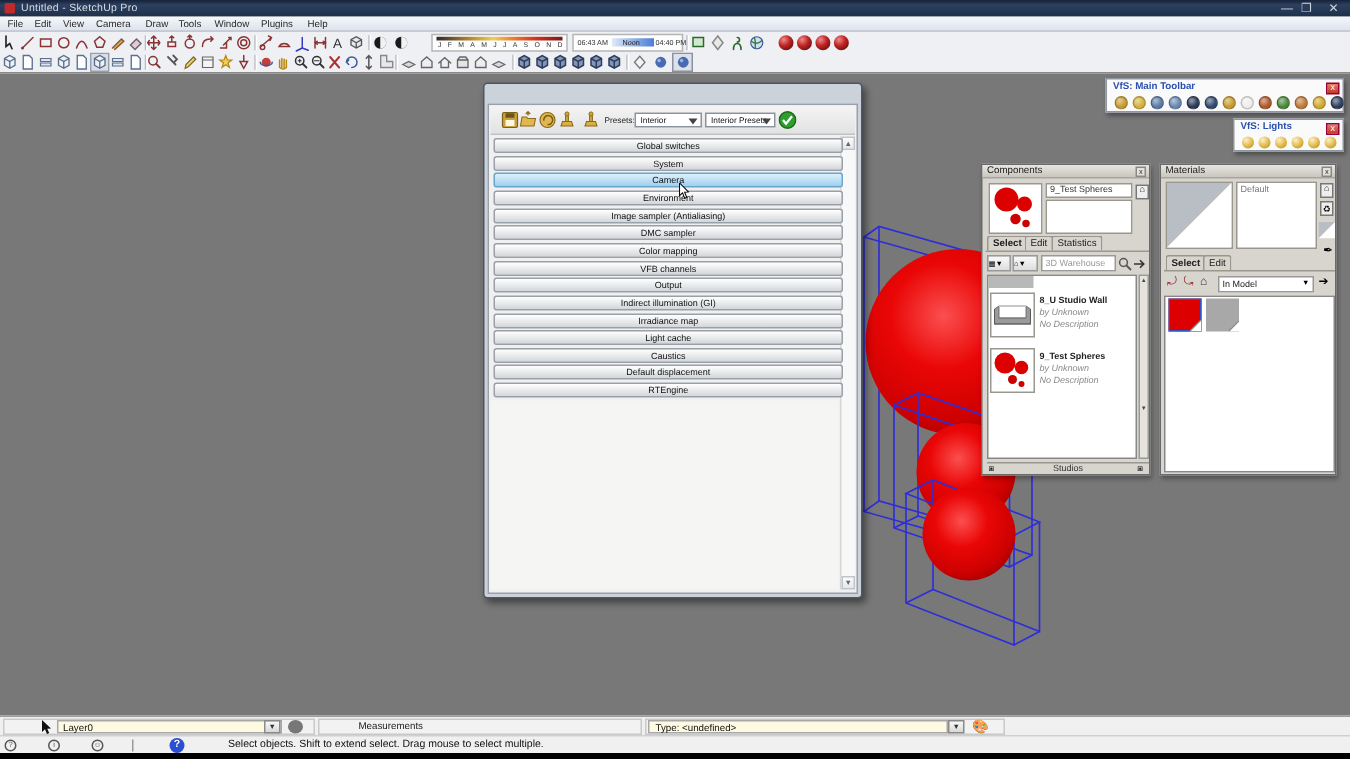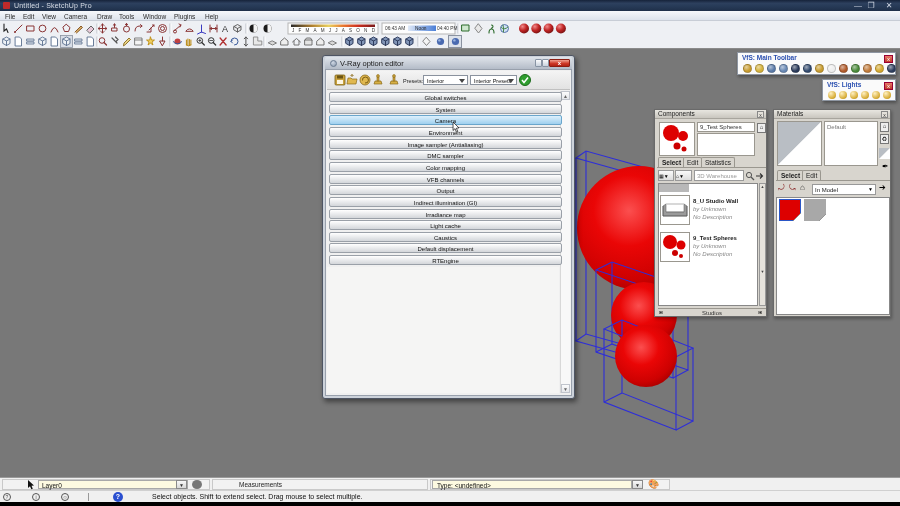--- a/index.html
+++ b/index.html
@@ -529,27 +529,20 @@
     <div class="vfsx">x</div>
   <span class="ball" style="left:5px;top:11px;width:8px;height:8px;background:radial-gradient(circle at 35% 30%, #fff0c0, #d4a82e 70%, #8a6a12);"></span>
       <span class="ball" style="left:16px;top:11px;width:8px;height:8px;background:radial-gradient(circle at 35% 30%, #fff0c0, #d4a82e 70%, #8a6a12);"></span>
       <span class="ball" style="left:27px;top:11px;width:8px;height:8px;background:radial-gradient(circle at 35% 30%, #fff0c0, #d4a82e 70%, #8a6a12);"></span>
       <span class="ball" style="left:38px;top:11px;width:8px;height:8px;background:radial-gradient(circle at 35% 30%, #fff0c0, #d4a82e 70%, #8a6a12);"></span>
       <span class="ball" style="left:49px;top:11px;width:8px;height:8px;background:radial-gradient(circle at 35% 30%, #fff0c0, #d4a82e 70%, #8a6a12);"></span>
       <span class="ball" style="left:60px;top:11px;width:8px;height:8px;background:radial-gradient(circle at 35% 30%, #fff0c0, #d4a82e 70%, #8a6a12);"></span>
     </div>
 
   <div id="vray" class="abs">
-    <div id="vraybar">
-      <div class="abs" style="left:5px;top:3px;width:7px;height:7px;border-radius:50%;background:radial-gradient(circle at 35% 30%,#cfd8e4,#8a98ac);border:0.5px solid #6a7a90;"></div>
-        <div class="vtitle" style="left:15px;">V-Ray option editor</div>
-      <div class="abs" style="right:30px;top:2px;width:7px;height:8px;background:linear-gradient(#fbfcfd,#c9d2dd);border:1px solid #8894a4;border-radius:1px;"></div>
-      <div class="abs" style="right:23px;top:2px;width:7px;height:8px;background:linear-gradient(#fbfcfd,#c9d2dd);border:1px solid #8894a4;border-radius:1px;"></div>
-      <div class="abs" style="right:2px;top:2px;width:21px;height:8px;background:linear-gradient(#f0a090,#cc3524 60%,#b02316);border:1px solid #8c1d12;border-radius:1px;color:#fff;font-size:6px;text-align:center;line-height:7px;font-weight:bold;">x</div>
-    </div>
     <div class="inner">
       <div id="vtool">
         <svg class="goldic" style="left:7px" viewBox="0 0 12 12">
             <rect x="1" y="1" width="10" height="10" rx="1" fill="#caa23c" stroke="#7a6018" stroke-width="0.8"></rect>
             <rect x="3" y="6" width="6" height="4" fill="#fdf6e3"></rect>
             <rect x="3" y="1.5" width="6" height="3" fill="#6b5515"></rect>
           </svg>
         <svg class="goldic" style="left:19px" viewBox="0 0 12 12">
             <path d="M1,10 L2,4 L5,4 L6,5 L11,5 L10,10 Z" fill="#e0b84f" stroke="#8a6a1a" stroke-width="0.7"></path>
             <path d="M6,3 L6,0.5 M4.5,2 L6,0.5 L7.5,2" stroke="#8a6a1a" stroke-width="0.9" fill="none"></path>

